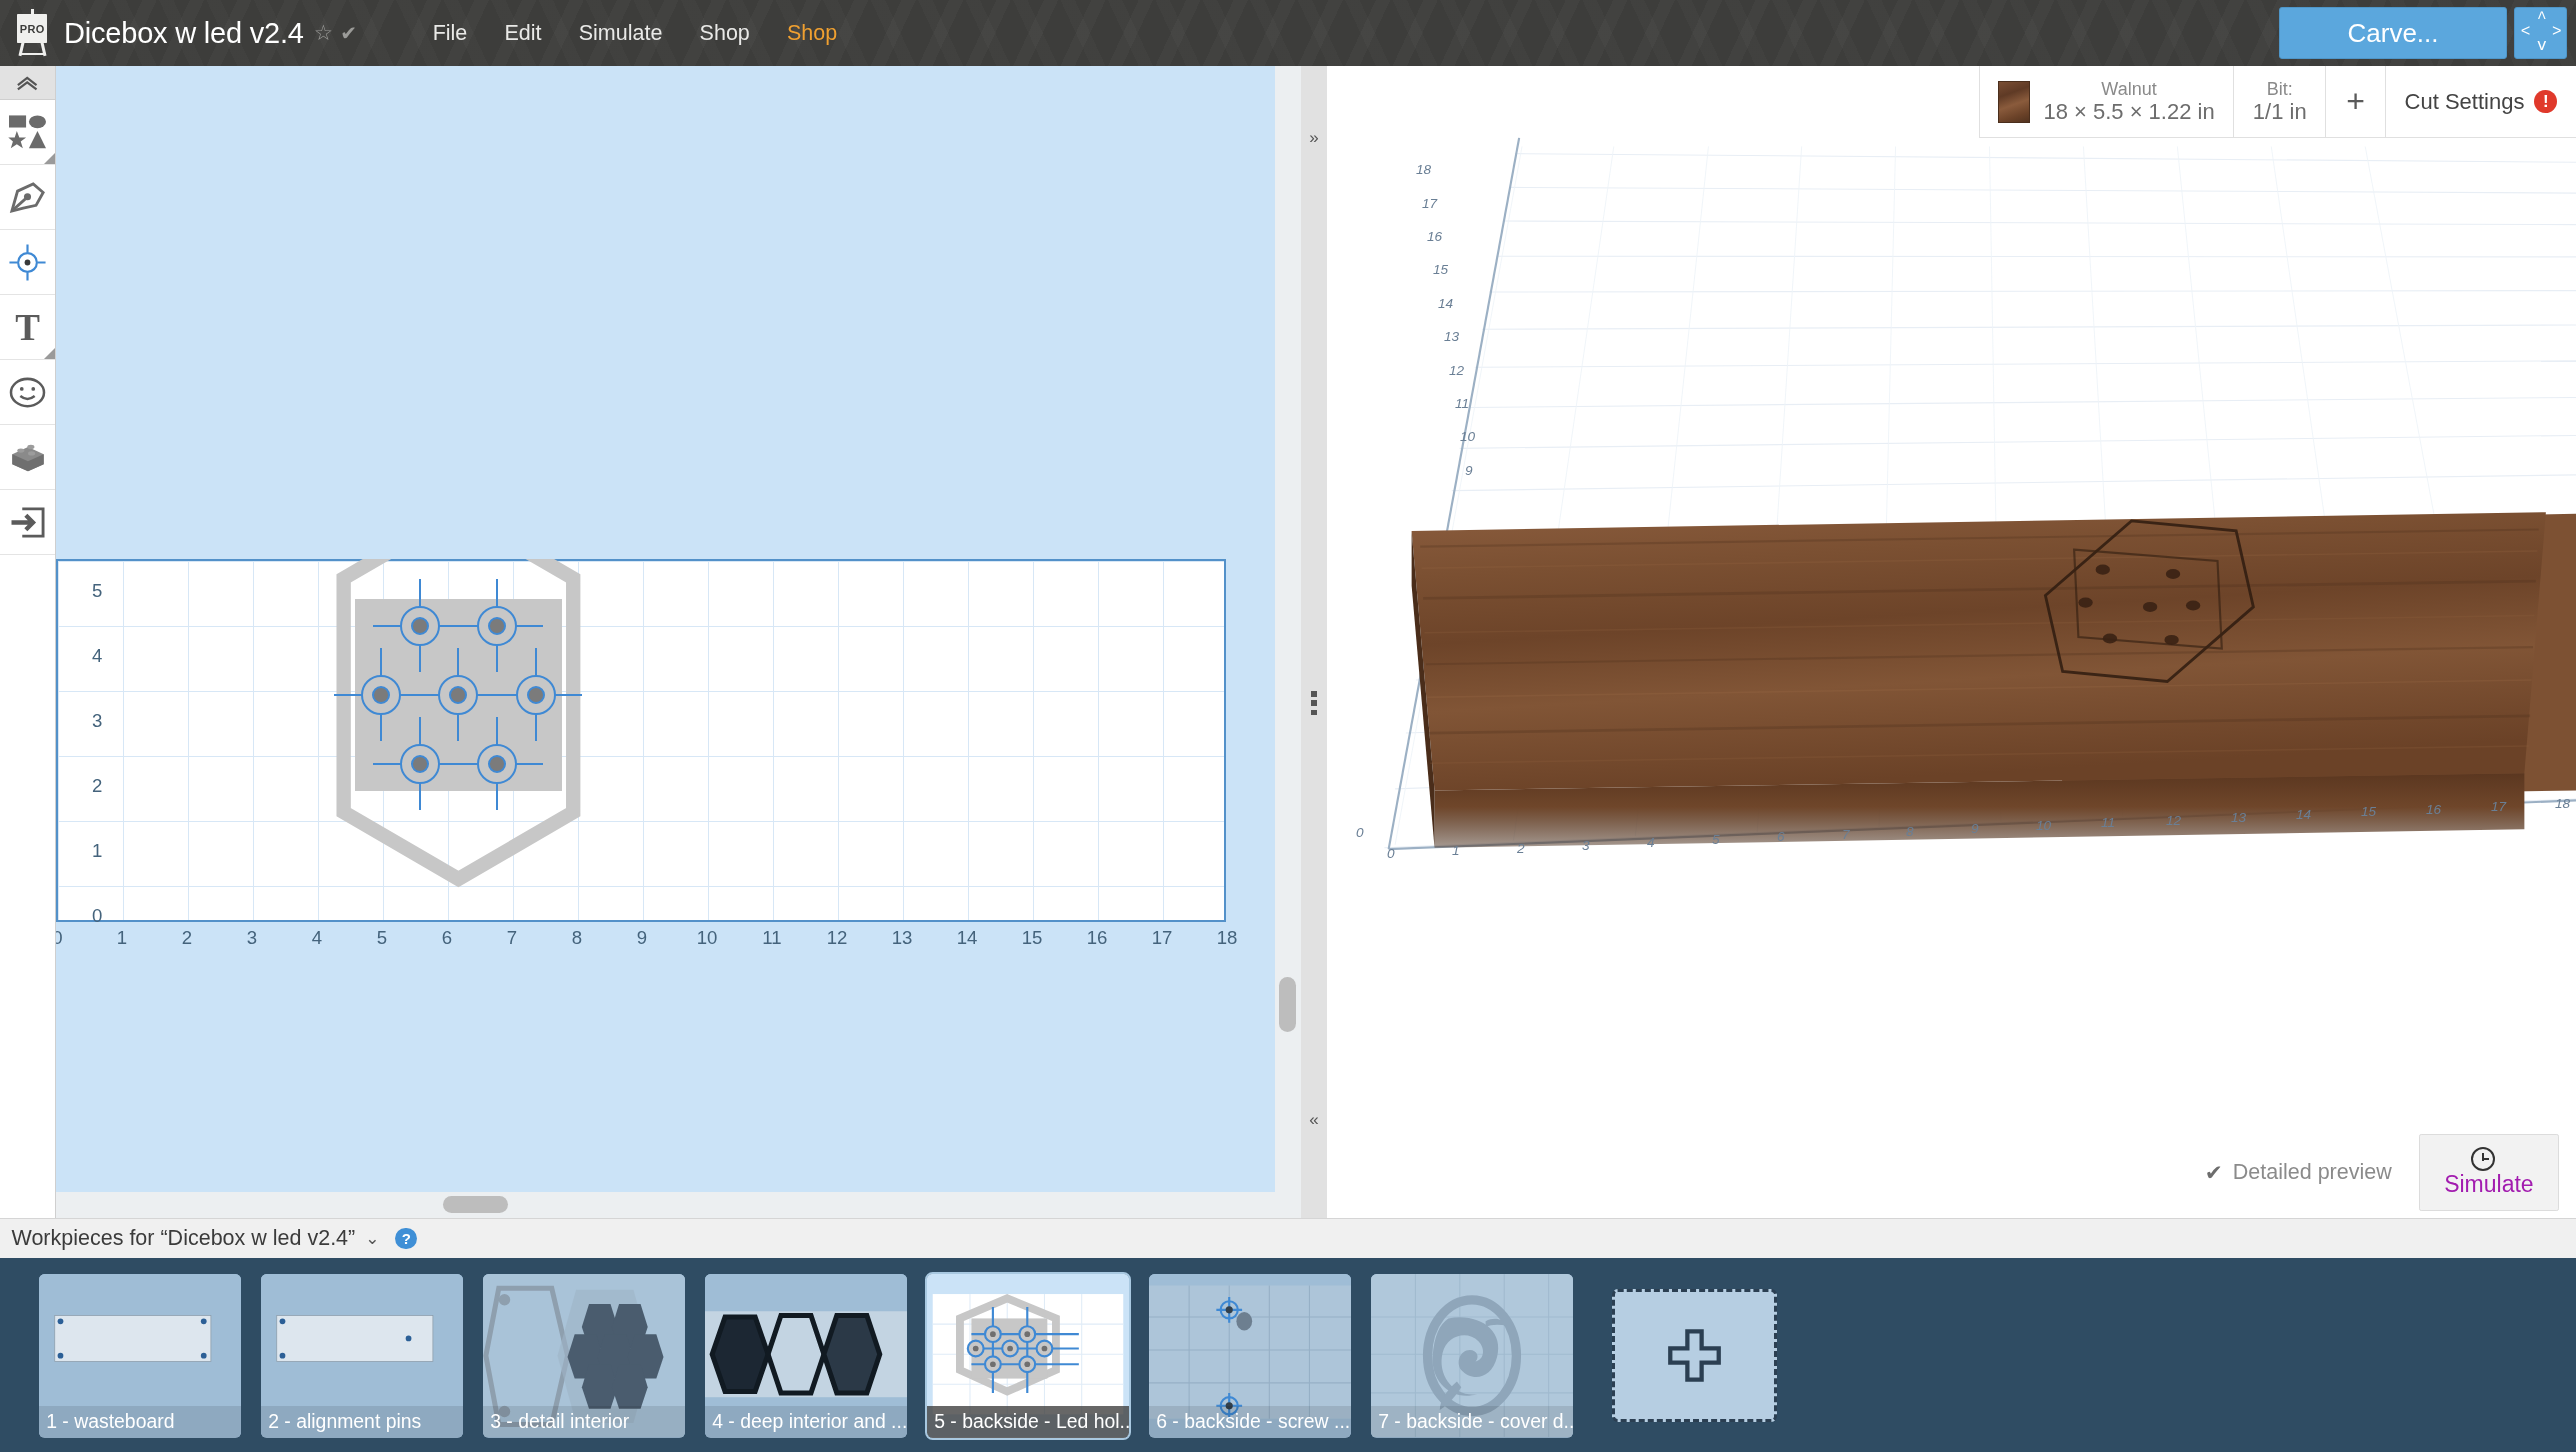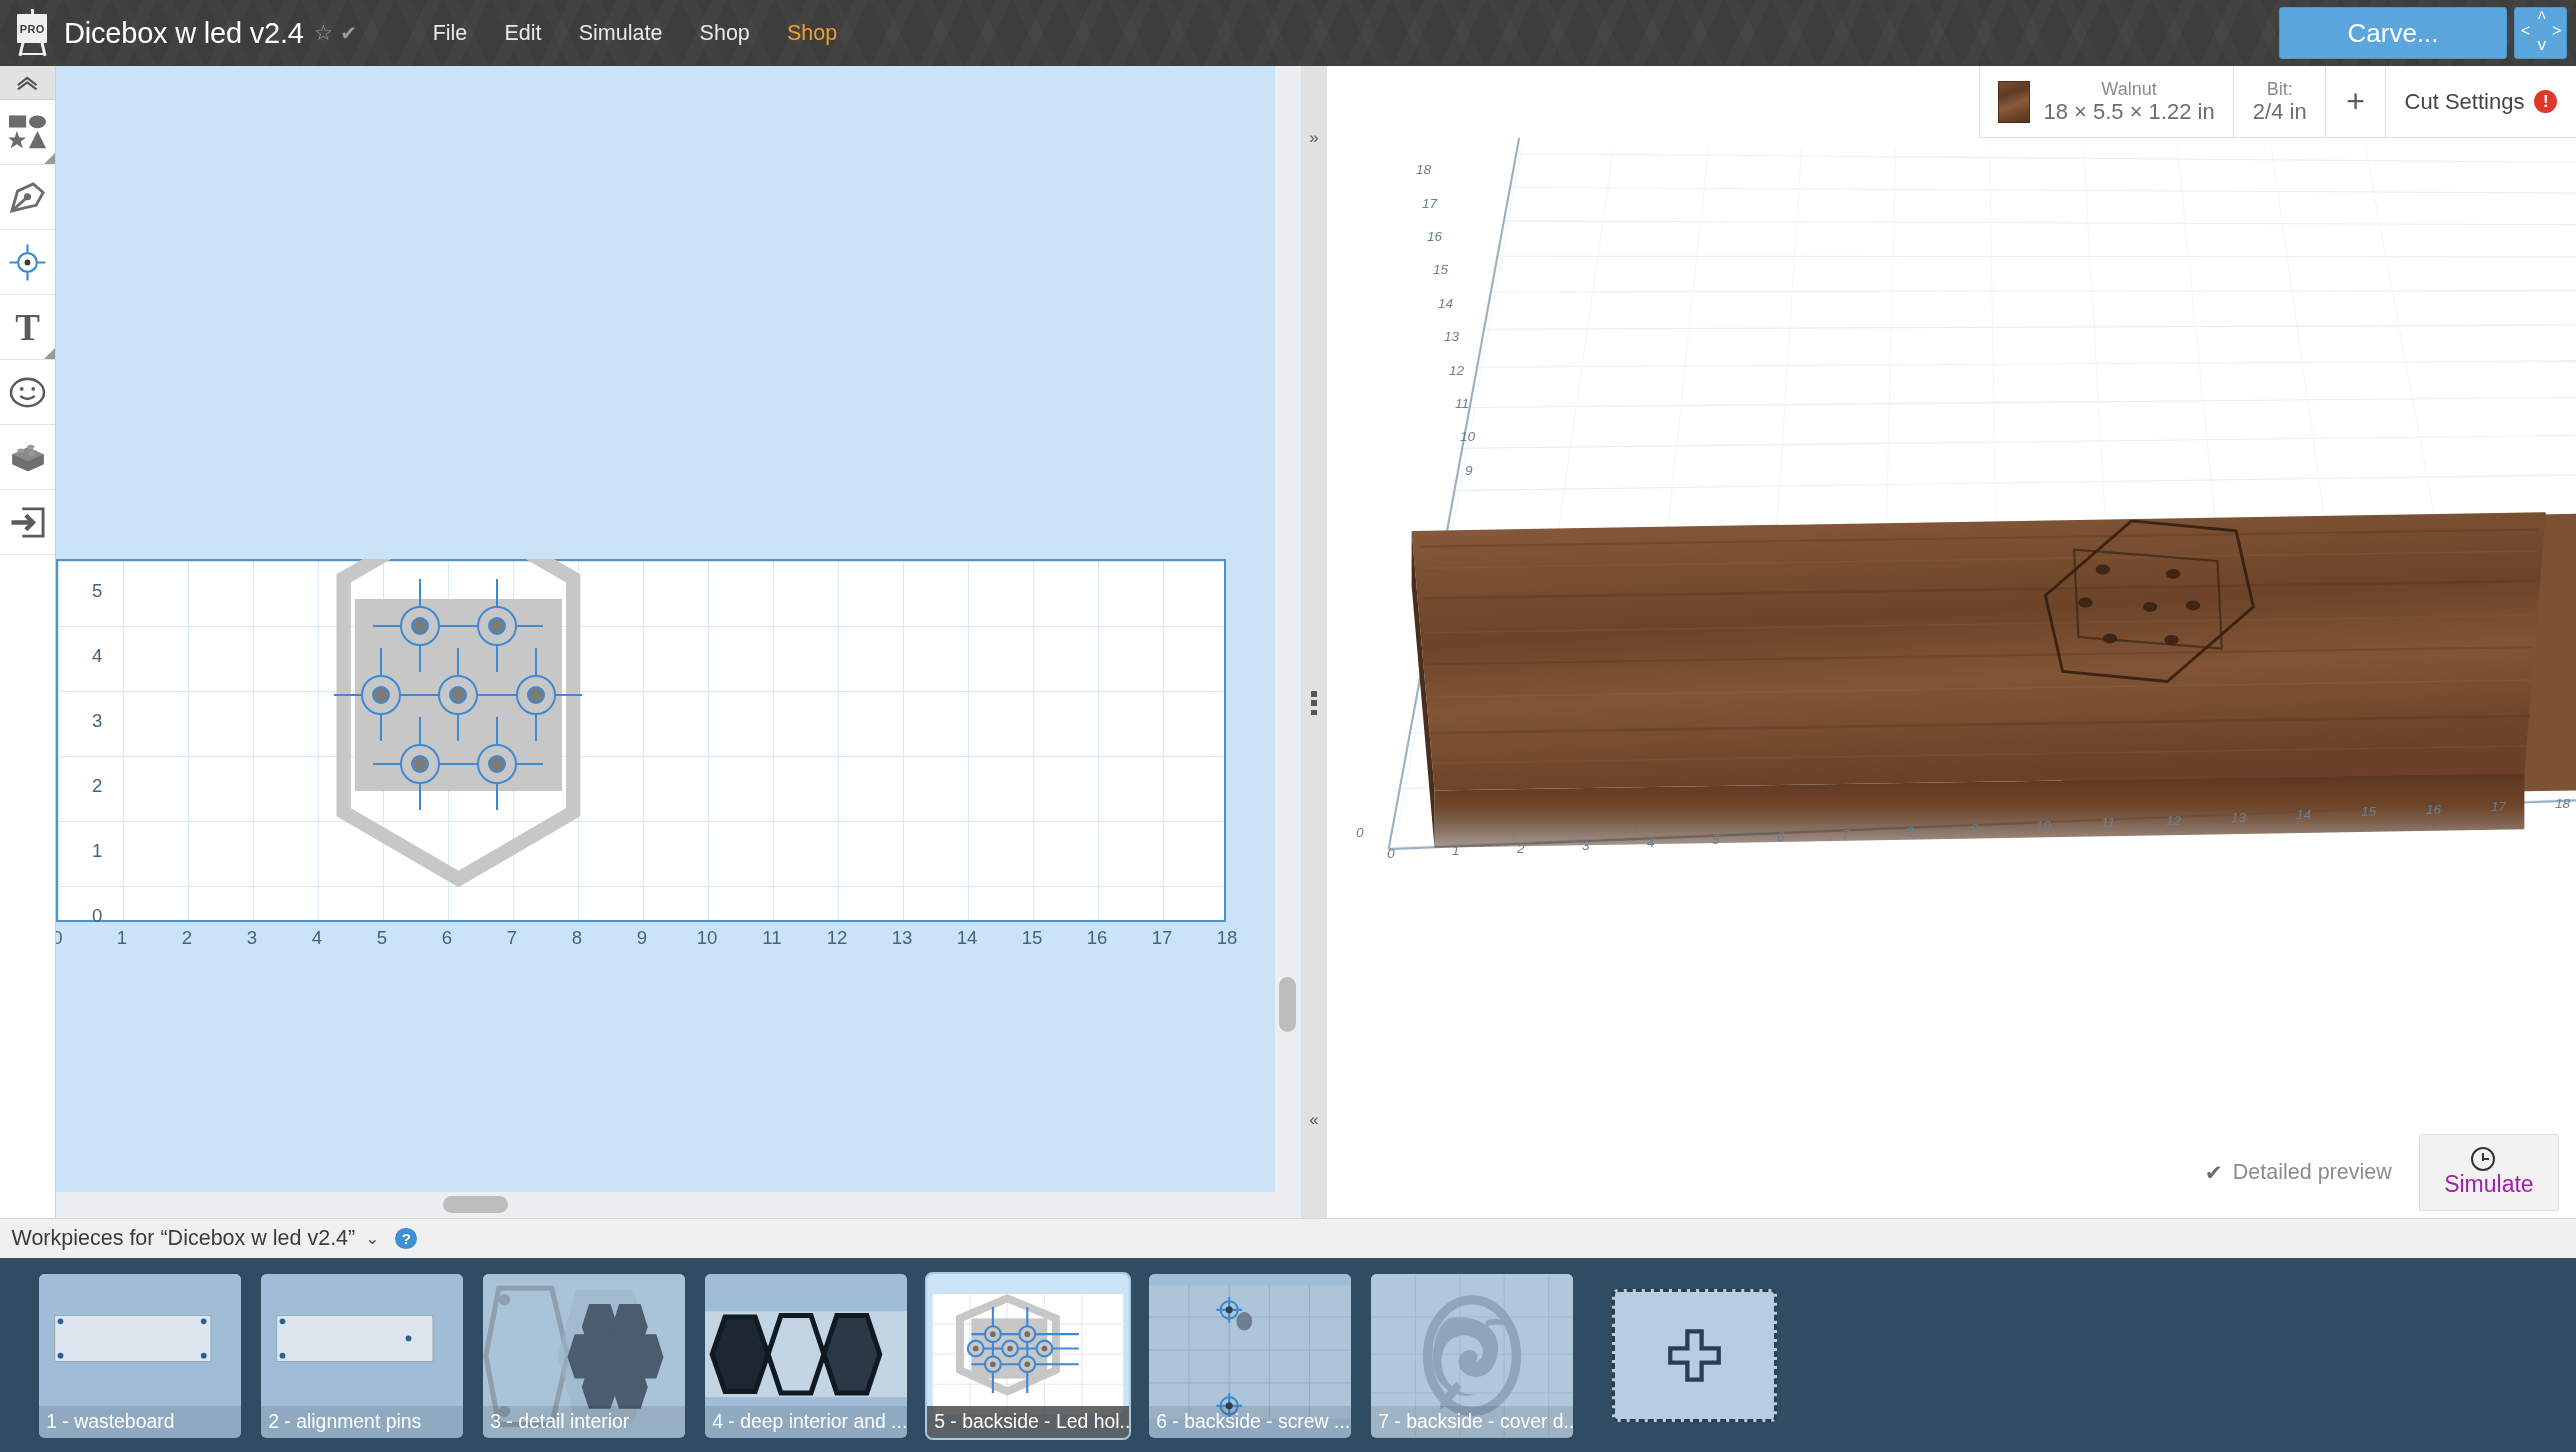--- a/index.html
+++ b/index.html
@@ -638,21 +638,21 @@
     <div class="mb-cell">
       <div class="mb-swatch"></div>
       <div class="mb-stack">
         <div class="mb-label">Walnut</div>
         <div class="mb-value">18 × 5.5 × 1.22 in</div>
       </div>
     </div>
     <div class="mb-cell">
       <div class="mb-stack">
         <div class="mb-label">Bit:</div>
-        <div class="mb-value">2/4 in</div>
+        <div class="mb-value">1/1 in</div>
       </div>
     </div>
     <div class="mb-cell" style="padding:0;">
       <div class="mb-plus">+</div>
     </div>
     <div class="mb-cell">
       <div class="mb-cut">
         <span>Cut Settings</span>
         <span class="warn-icon">!</span>
       </div>

